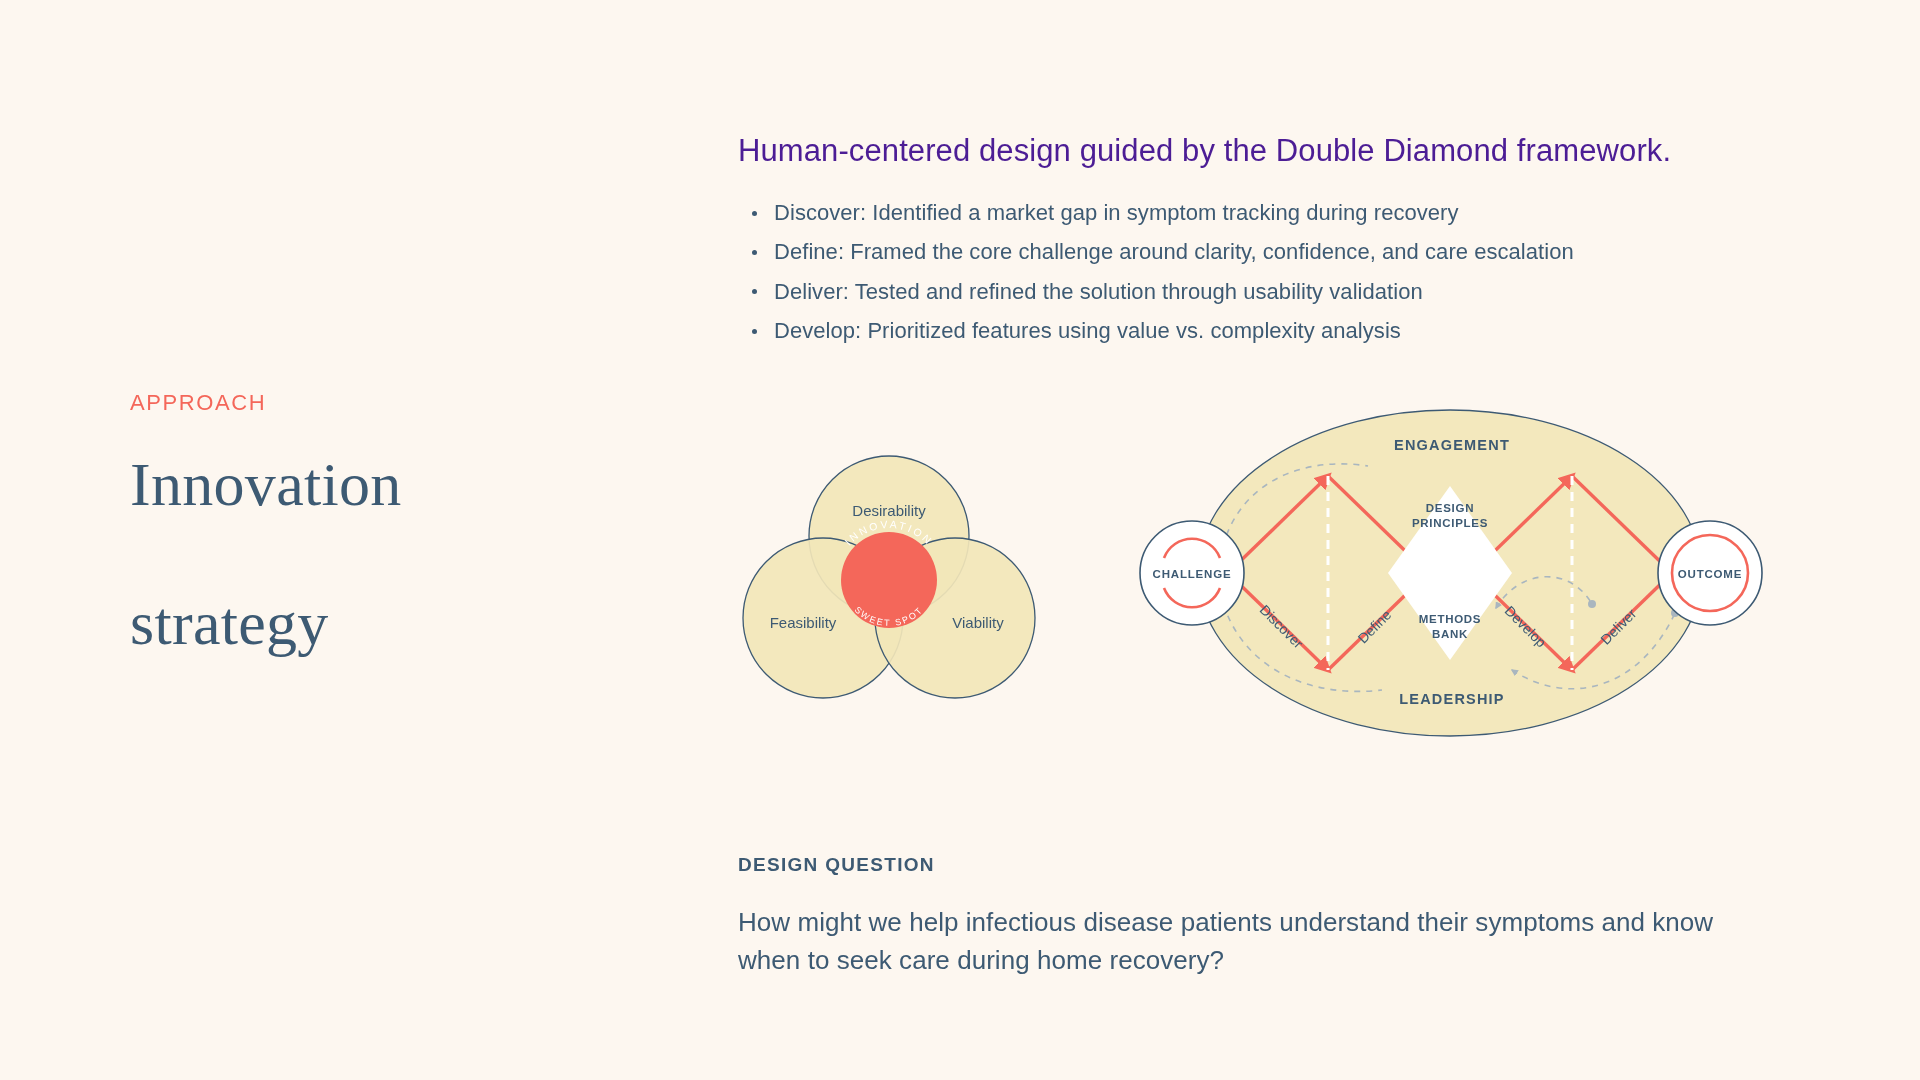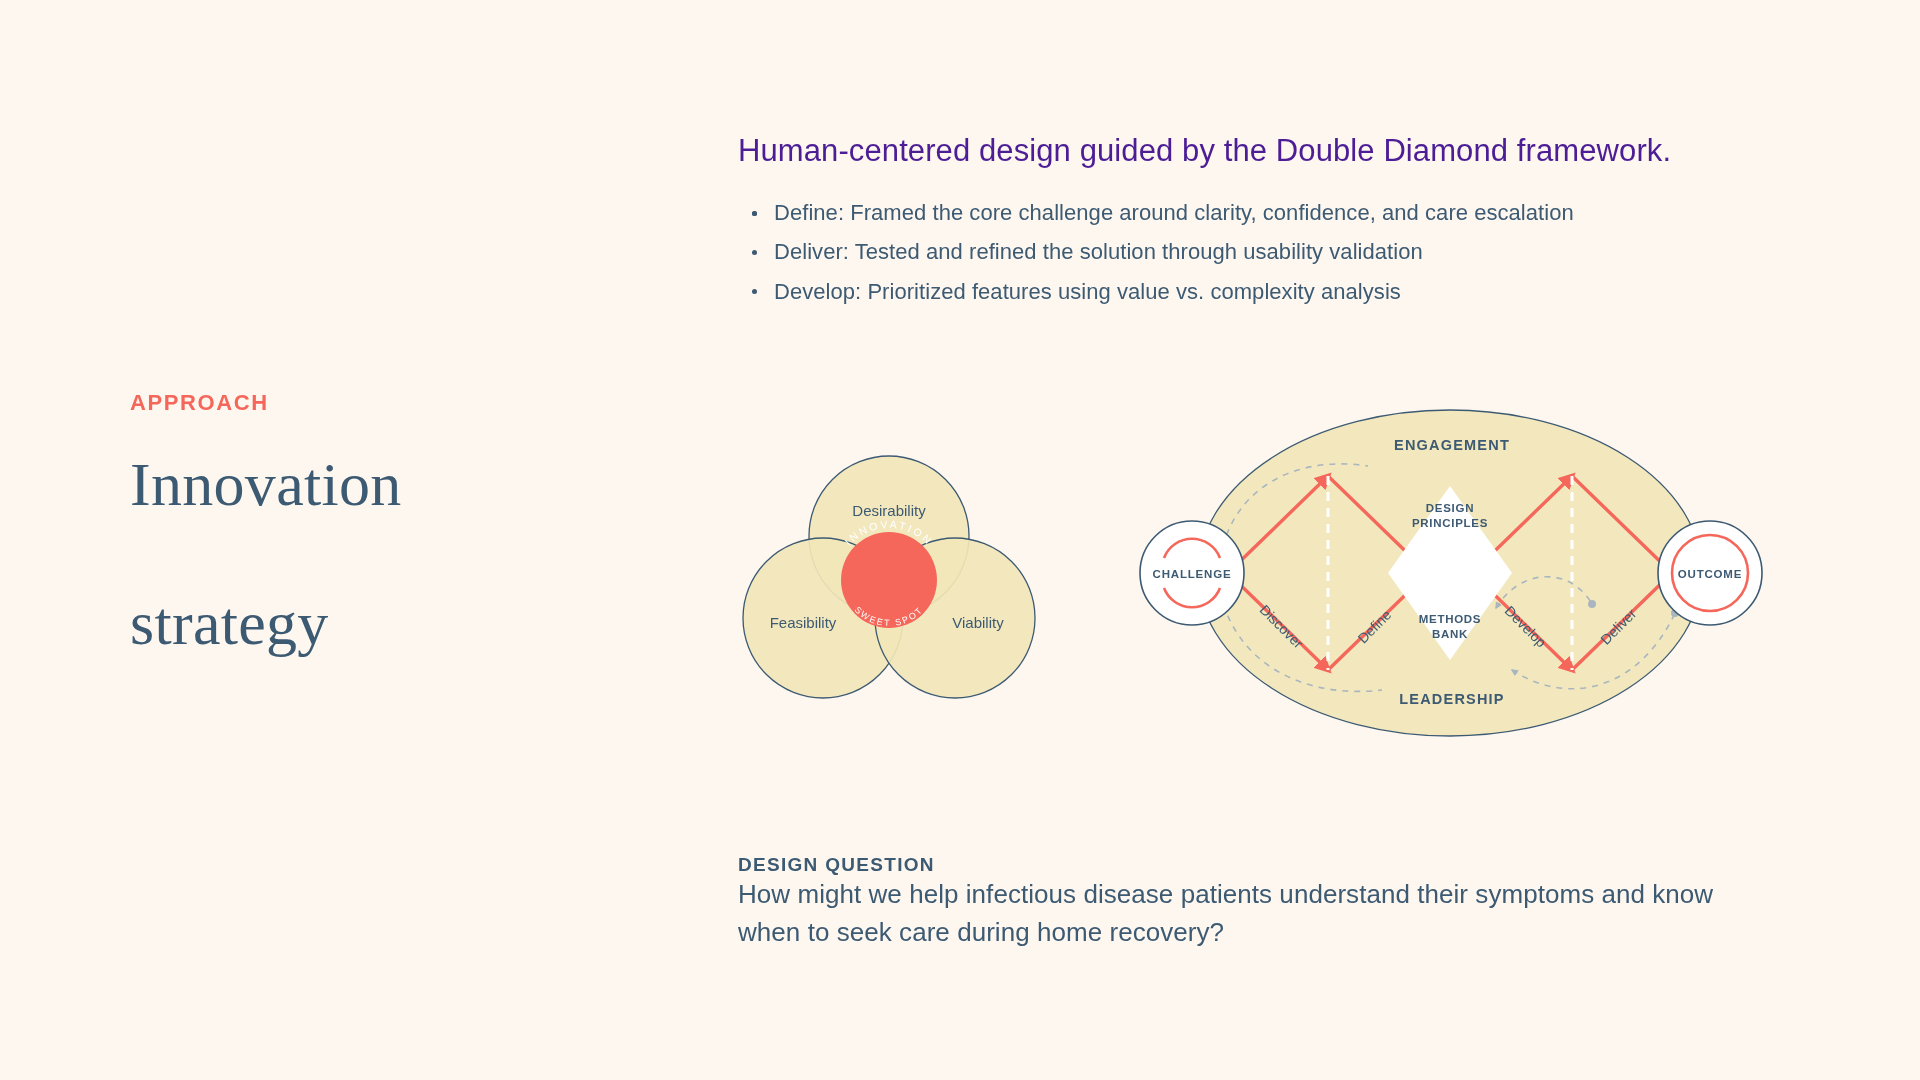--- a/index.html
+++ b/index.html
@@ -7,21 +7,21 @@
     width:1920px; height:1080px;
     background:#FDF7F0;
     font-family:"Liberation Sans", sans-serif;
     overflow:hidden;
   }
   .slide { position:relative; width:1920px; height:1080px; background:#FDF7F0; }
 
   
   .left-col { position:absolute; left:130px; top:390px; width:450px; }
   .eyebrow {
-    font-size:22px; font-weight:bold; letter-spacing:1.6px;
+    font-size:22px; font-weight:normal; letter-spacing:1.6px;
     color:#F4675A; text-transform:uppercase; line-height:1.2;
   }
   .big-title {
     margin-top:34px;
     font-family:"Liberation Serif", serif;
     font-size:62px; font-weight:normal; line-height:1.12;
     color:#3D5A73; letter-spacing:0.3px;
   }
 
   
@@ -46,21 +46,21 @@
   .venn-wrap { position:absolute; left:0; top:10px; }
   .dd-wrap   { position:absolute; left:370px; top:-10px; }
 
   
   .dq { position:absolute; left:738px; top:854px; width:1020px; }
   .dq-label {
     font-size:19px; font-weight:bold; letter-spacing:1.3px;
     color:#3D5A73; text-transform:uppercase;
   }
   .dq-body {
-    font-size:26px; line-height:1.45;
+    margin-top:28px; font-size:26px; line-height:1.45;
     color:#3D5A73; max-width:1000px; letter-spacing:0.05px;
   }
 
   svg text { font-family:"Liberation Sans", sans-serif; }
 </style>
 </head>
 <body>
 
 <div class="slide">
 
@@ -71,20 +71,21 @@
       <br>
       <span>strategy</span>
     </h1>
   </div>
 
   <div class="right-col">
     <div class="lede">Human-centered design guided by the Double Diamond framework.</div>
     <ul class="bullets">
       <li>
         <span class="dot"></span>
+        <span>Discover: Identified a market gap in symptom tracking during recovery</span>
       </li>
       <li>
         <span class="dot"></span>
         <span>Define: Framed the core challenge around clarity, confidence, and care escalation</span>
       </li>
       <li>
         <span class="dot"></span>
         <span>Deliver: Tested and refined the solution through usability validation</span>
       </li>
       <li>

